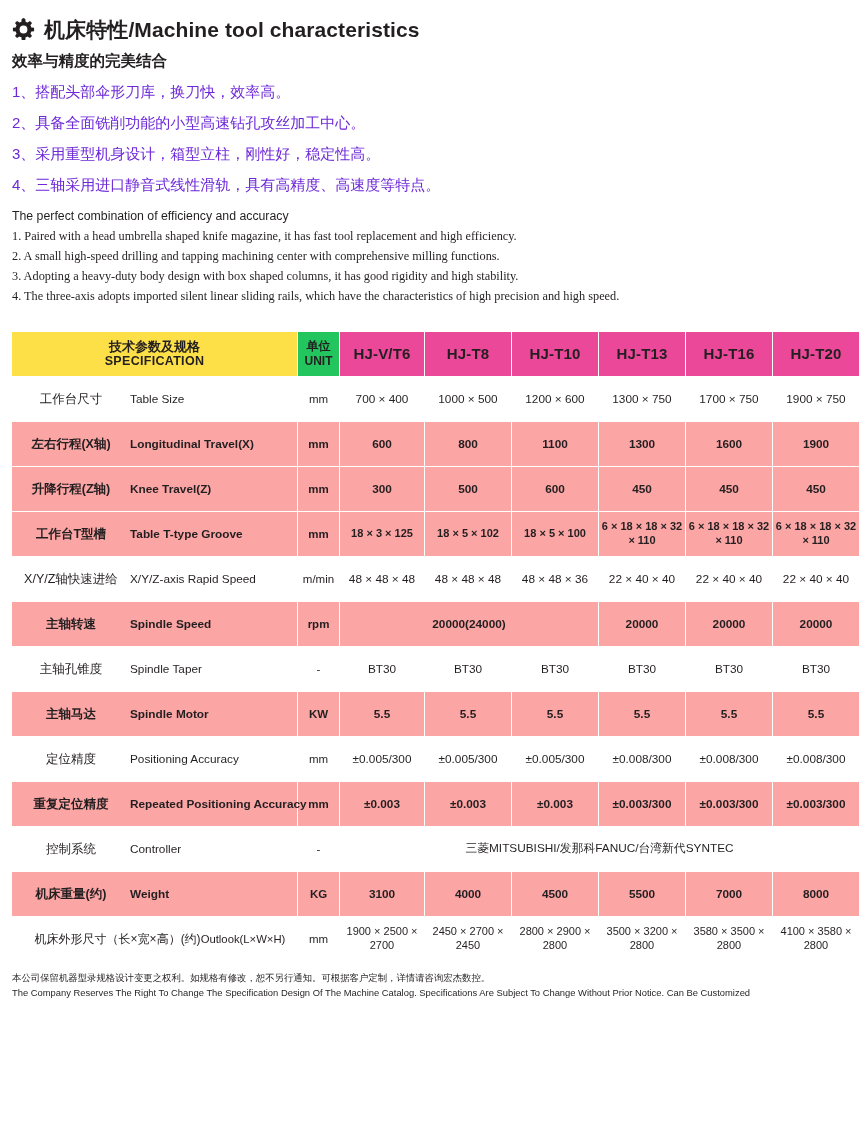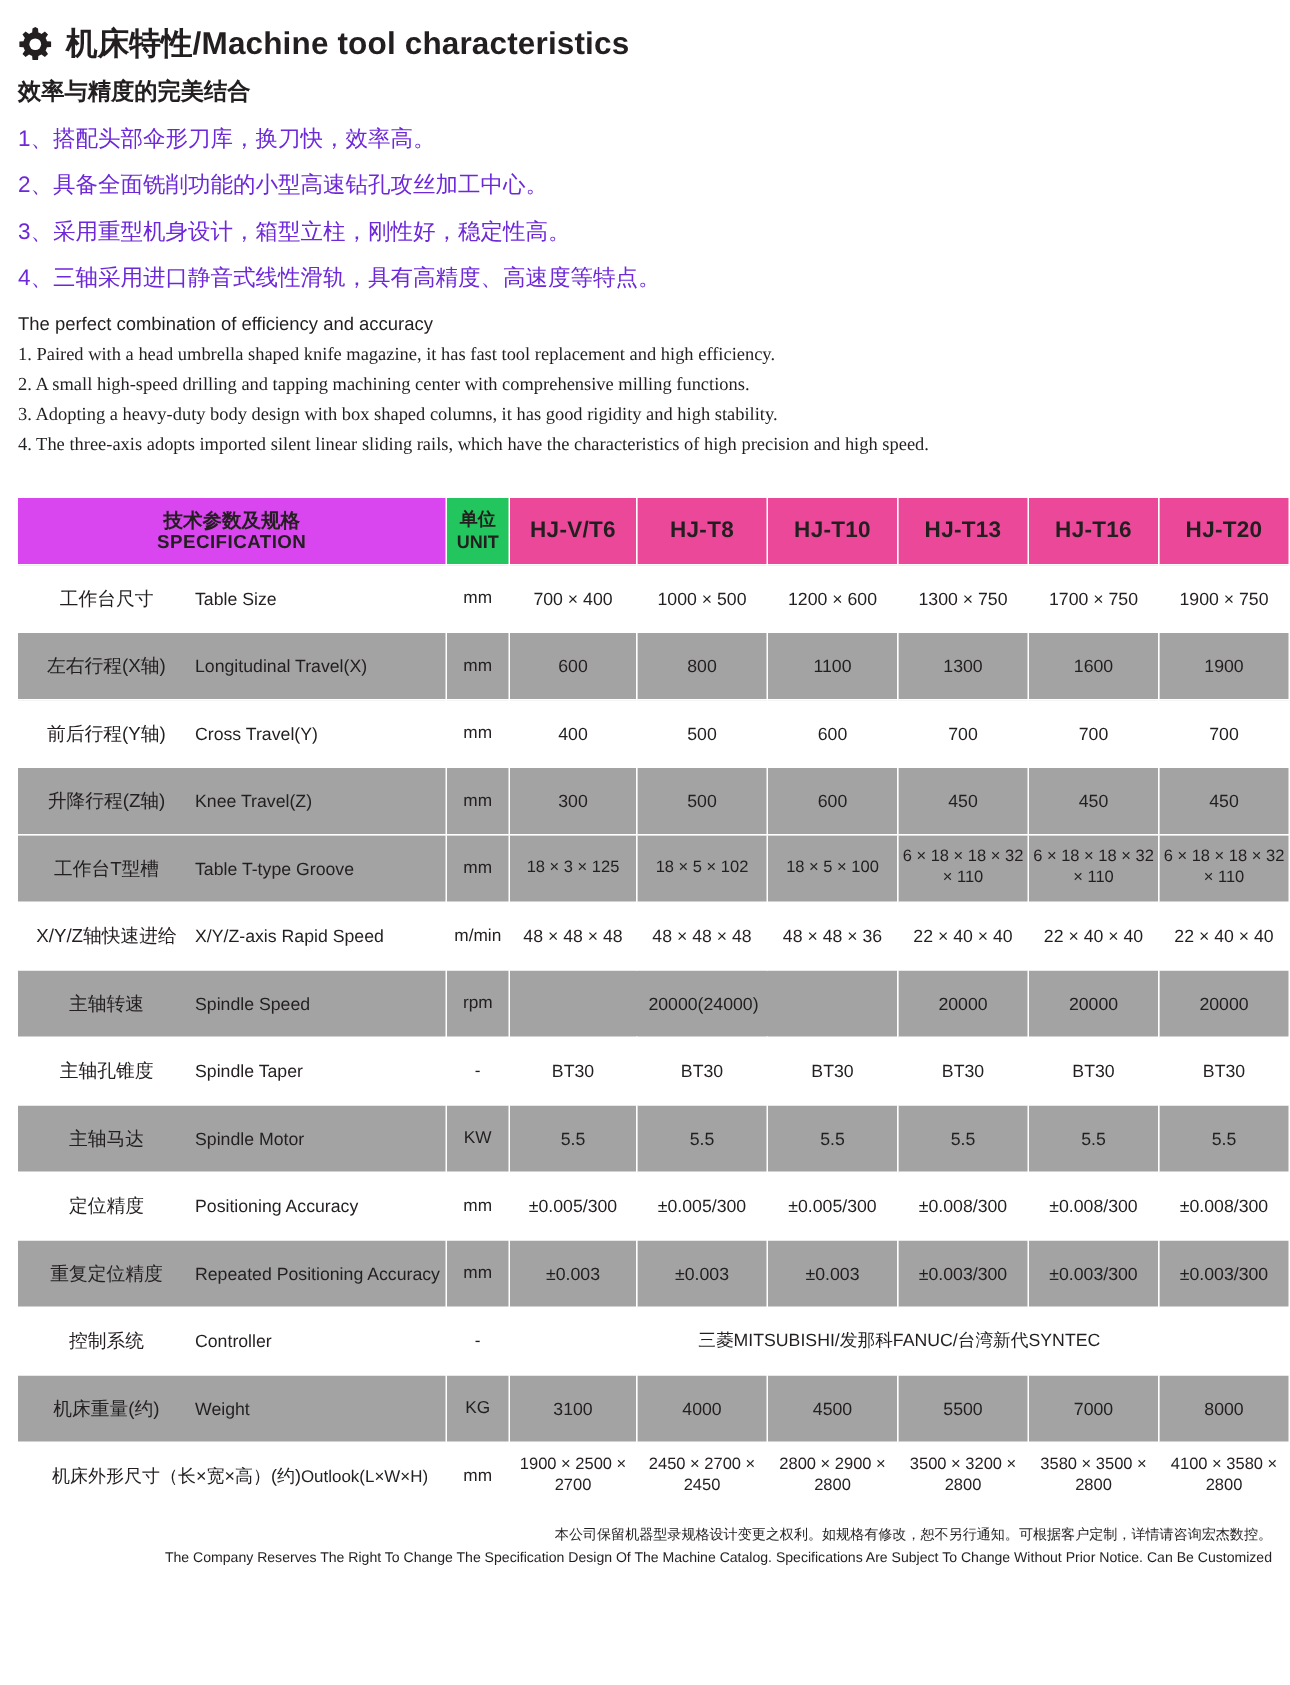--- a/index.html
+++ b/index.html
@@ -82,38 +82,38 @@
     padding: 0;
     height: 44px;
     color: #231f20;
   }
   thead th {
     color: #ffffff;
     font-weight: bold;
     line-height: 1.22;
   }
   th.h-spec {
-    background: #d946ef;
+    background: #fde047;
     font-size: 13px;
   }
   th.h-unit {
     background: #22c55e;
     font-size: 12px;
     width: 42px;
   }
   th.h-model {
     background: #ec4899;
     font-size: 15px;
     letter-spacing: 0.2px;
   }
   .h-spec .cn { font-size: 13px; display: block; }
   .h-spec .en { font-size: 12.5px; display: block; letter-spacing: 0.3px; }
 
   tbody tr.odd td { background: #ffffff; }
-  tbody tr.even td { background: #a3a3a3; }
+  tbody tr.even td { background: #fca5a5; font-weight: bold; }
 
   td.name {
     text-align: left;
     padding: 0 6px 0 0;
     font-size: 12.5px;
     white-space: nowrap;
   }
   td.name .wrap {
     display: flex;
     align-items: center;
@@ -133,21 +133,20 @@
   td.unit { font-size: 11.5px; }
   td.val { font-size: 11.8px; }
   td.val.small { font-size: 11px; line-height: 1.25; }
 
   
   .footer {
     margin: 9px 2px 0 2px;
     font-size: 9.4px;
     line-height: 1.45;
     color: #231f20;
-    text-align: right;
   }
   .footer .cn { margin-bottom: 1px; }
 </style>
 </head>
 <body>
 
 <div class="page">
 
   <div class="section-head">
     <svg class="gear-icon" viewBox="0 0 100 100">
@@ -229,35 +228,20 @@
           </td>
         <td class="unit">mm</td>
         <td class="val">600</td>
         <td class="val">800</td>
         <td class="val">1100</td>
         <td class="val">1300</td>
         <td class="val">1600</td>
         <td class="val">1900</td>
       </tr>
 
-      <tr class="odd">
-        <td class="name">
-            <span class="wrap">
-              <span class="cn">前后行程(Y轴)</span>
-              <span class="en">Cross Travel(Y)</span>
-            </span>
-          </td>
-        <td class="unit">mm</td>
-        <td class="val">400</td>
-        <td class="val">500</td>
-        <td class="val">600</td>
-        <td class="val">700</td>
-        <td class="val">700</td>
-        <td class="val">700</td>
-      </tr>
 
       <tr class="even">
         <td class="name">
             <span class="wrap">
               <span class="cn">升降行程(Z轴)</span>
               <span class="en">Knee Travel(Z)</span>
             </span>
           </td>
         <td class="unit">mm</td>
         <td class="val">300</td>

